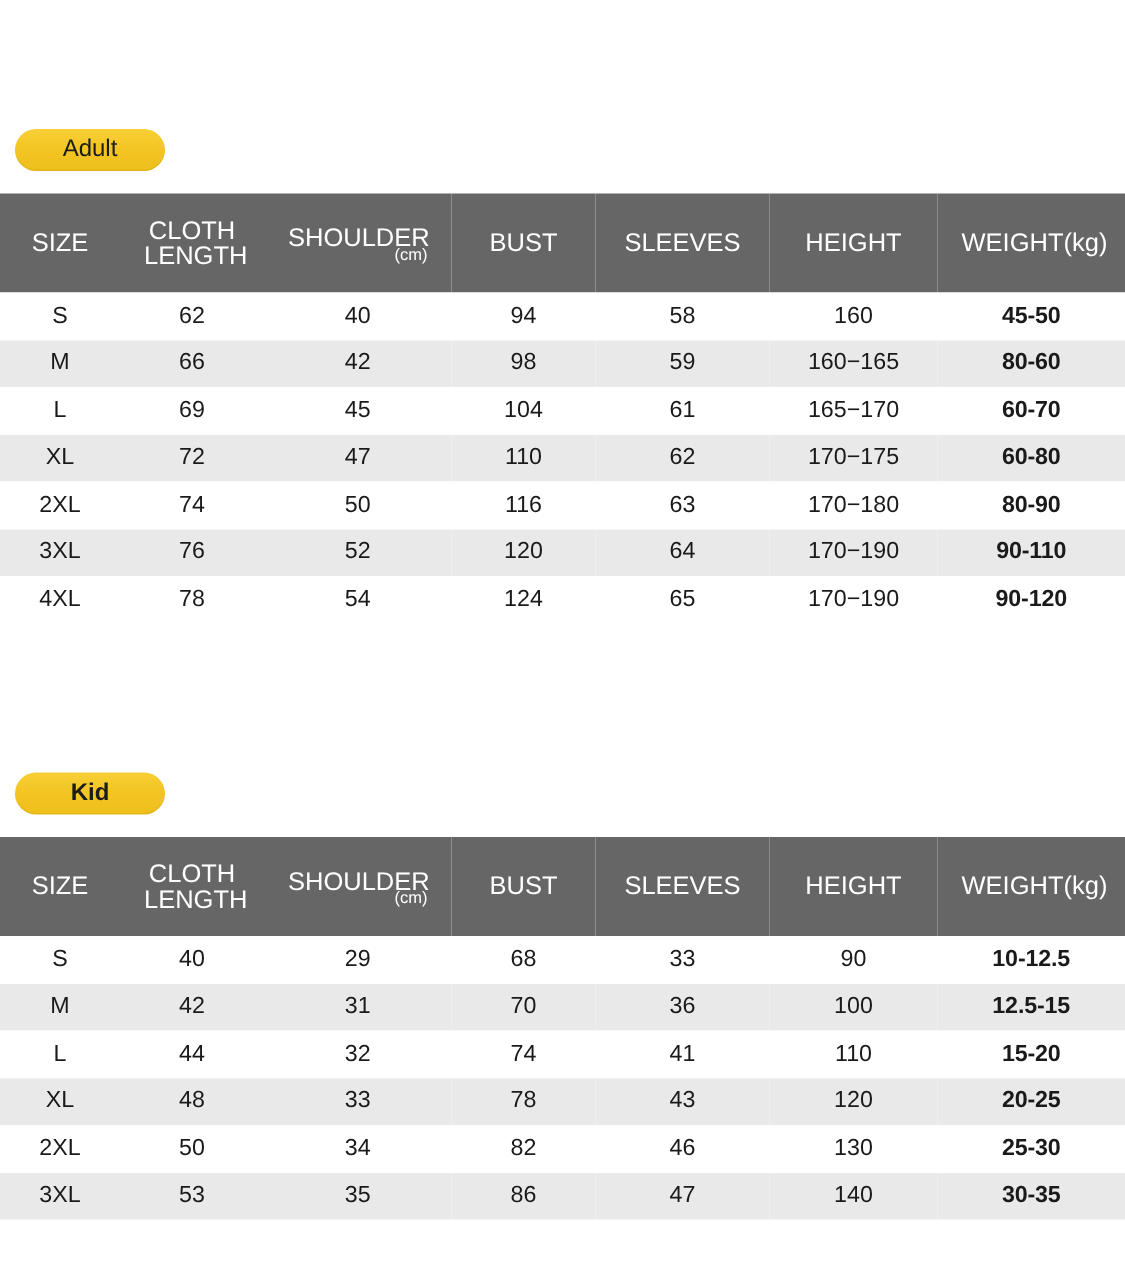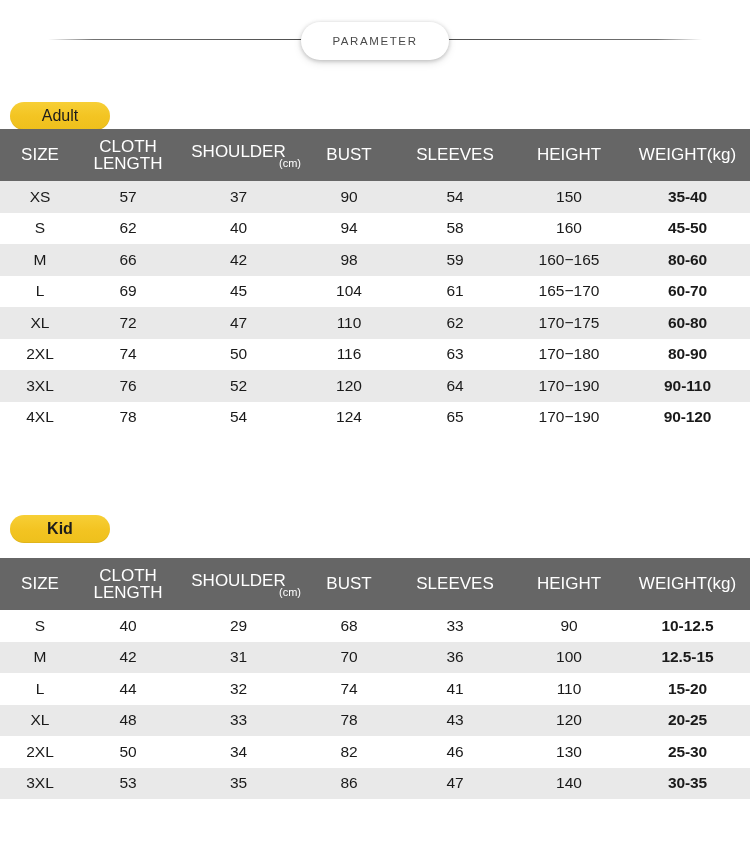--- a/index.html
+++ b/index.html
@@ -78,21 +78,21 @@
     box-shadow: inset 0 -1px 0 rgba(0,0,0,0.06);
   }
   .badge span {
     font-size: 16px;
     color: #1c1c1c;
     font-family: "Liberation Sans", sans-serif;
     line-height: 1;
   }
 
   .badge-wrap { position: absolute; left: 10px; }
-  #adult-badge-wrap { top: 102px; }
+  #adult-badge-wrap { top: 86px; }
   #kid-badge-wrap   { top: 515px; font-weight: bold; }
 
   
   .size-table {
     position: absolute;
     left: 0;
     width: 750px;
     border-collapse: collapse;
     table-layout: fixed;
   }
@@ -102,21 +102,21 @@
   .size-table thead tr { background: #666666; }
 
   .size-table thead th {
     height: 52px;
     color: #ffffff;
     font-weight: normal;
     font-size: 17px;
     font-family: "Liberation Sans", sans-serif;
     text-align: center;
     vertical-align: middle;
-    padding: 0;
+    padding: 16px;
     line-height: 1.12;
     white-space: nowrap;
   }
   .size-table thead th.two-line { line-height: 1.0; }
   .th-sub {
     display: block;
     font-size: 11px;
     line-height: 0.85;
     margin-top: -2px;
     text-align: right;
@@ -149,27 +149,20 @@
   col.c-bust     { width: 96px; }
   col.c-sleeves  { width: 116px; }
   col.c-height   { width: 112px; }
   col.c-weight   { width: 125px; }
 </style>
 </head>
 <body>
 
 <div class="page">
 
-  <div class="banner">
-    <div class="banner-rule left"></div>
-    <div class="banner-pill">
-      <span>PARAMETER</span>
-    </div>
-    <div class="banner-rule right"></div>
-  </div>
 
   <div class="badge-wrap" id="adult-badge-wrap">
     <div class="badge">
       <span>Adult</span>
     </div>
   </div>
 
   <table class="size-table" id="adult-table">
     <colgroup>
       <col class="c-size">
@@ -191,29 +184,20 @@
           <span>SHOULDER</span>
           <span class="th-sub">(cm)</span>
         </th>
         <th>BUST</th>
         <th>SLEEVES</th>
         <th>HEIGHT</th>
         <th>WEIGHT(kg)</th>
       </tr>
     </thead>
     <tbody>
-        <tr class="alt">
-          <td class="size-cell">XS</td>
-          <td>57</td>
-          <td>37</td>
-          <td>90</td>
-          <td>54</td>
-          <td>150</td>
-          <td class="weight-cell">35-40</td>
-        </tr>
         <tr>
           <td class="size-cell">S</td>
           <td>62</td>
           <td>40</td>
           <td>94</td>
           <td>58</td>
           <td>160</td>
           <td class="weight-cell">45-50</td>
         </tr>
         <tr class="alt">

